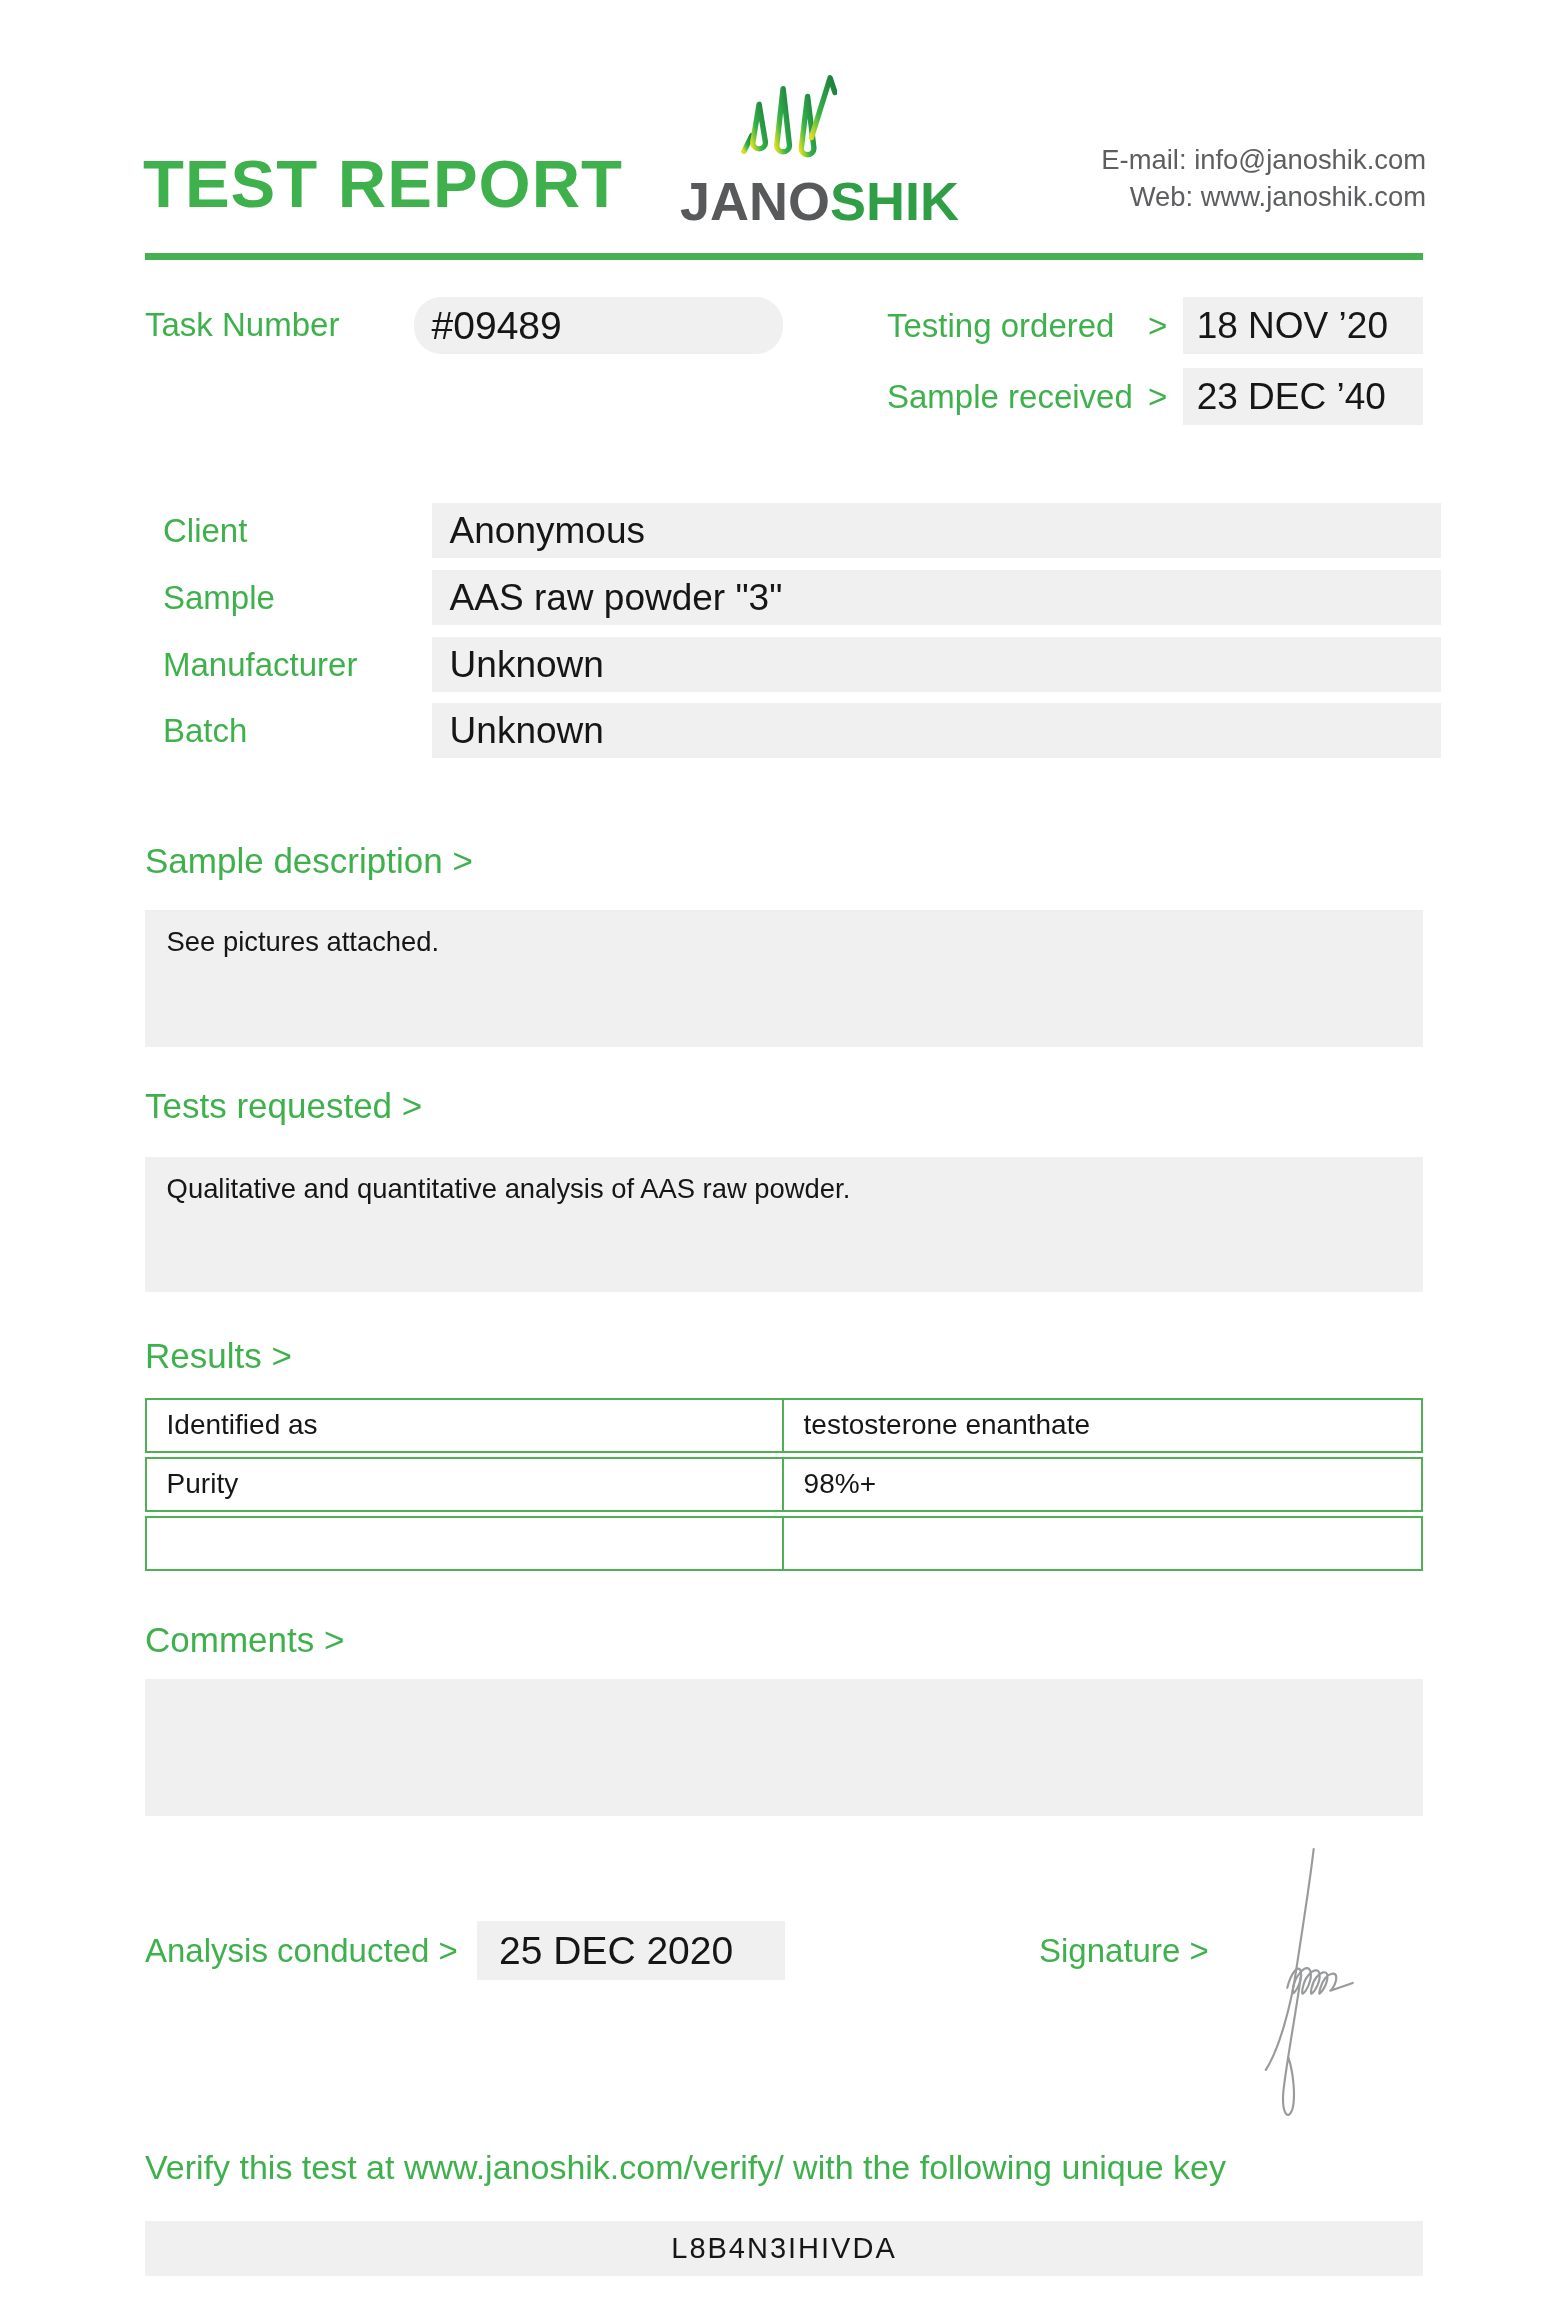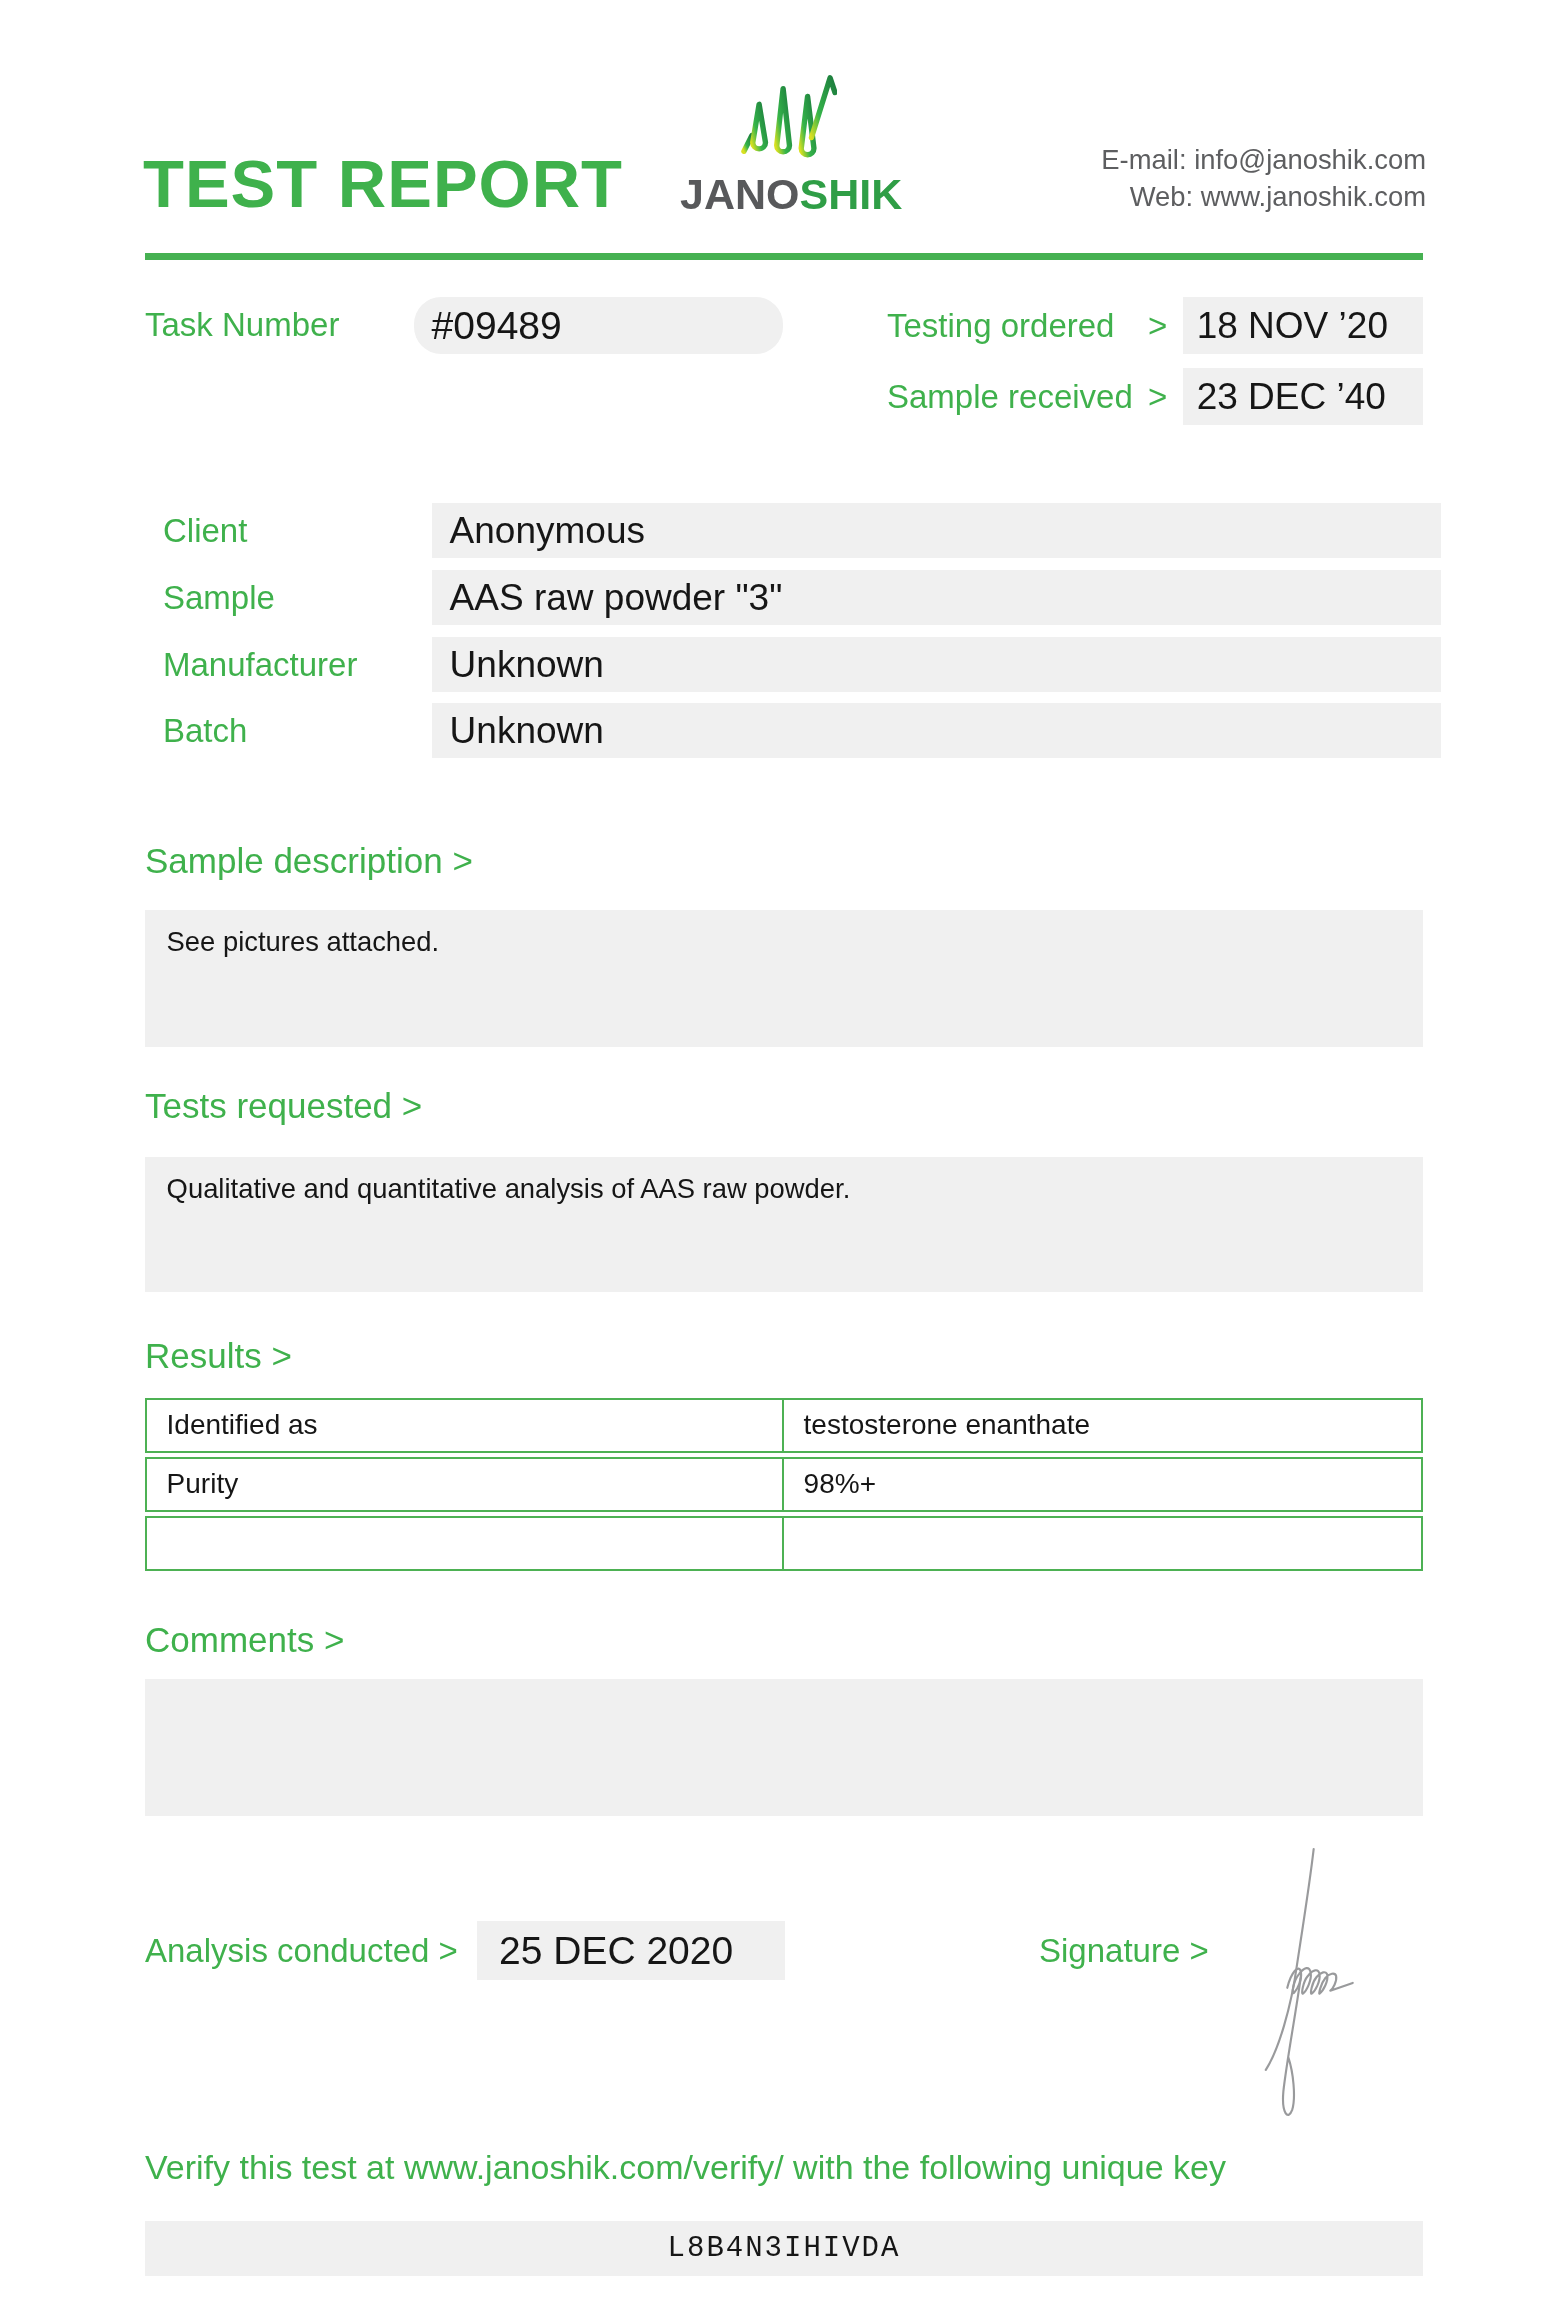--- a/index.html
+++ b/index.html
@@ -11,21 +11,21 @@
   }
   .abs { position:absolute; }
 
   
   .report-title {
     left:143px; top:145px; font-size:67px; font-weight:bold;
     letter-spacing:1px; color:#3fb14c;
   }
   .logo-wrap { left:680px; top:71px; width:216px; text-align:center; }
   .logo-icon { display:block; margin:0 auto; }
-  .logo-word { margin-top:5.9px; font-size:43px; font-weight:bold; letter-spacing:0px; white-space:nowrap; }
+  .logo-word { margin-top:5.9px; font-size:54px; font-weight:bold; letter-spacing:0px; white-space:nowrap; }
   .logo-word .jano { color:#58595b; }
   .logo-word .shik { color:#2f9e46; }
   .contact { left:980px; top:141px; width:446px; text-align:right;
     color:#5d5e60; font-size:27.4px; line-height:37px; white-space:nowrap; }
 
   .divider { left:145px; top:253px; width:1278px; height:6.9px; background:#46b152; }
 
   
   .meta-label { font-size:33px; color:#3fb14c; line-height:55px; white-space:nowrap; }
   .task-label { left:145px; top:297px; }
@@ -68,21 +68,21 @@
   .analysis-label { left:145px; top:1921px; font-size:33px; color:#3fb14c; line-height:59px; white-space:nowrap; }
   .analysis-box { left:477px; top:1921px; width:308px; height:59px; background:#f0f0f0;
     font-size:39px; color:#161616; line-height:59px; padding-left:22px; white-space:nowrap; }
   .signature-label { left:1039px; top:1921px; font-size:33px; color:#3fb14c; line-height:59px; white-space:nowrap; }
   .signature-svg { left:1257px; top:1829px; }
 
   
   .verify-text { left:145px; top:2148px; width:1278px; font-size:34px;
     color:#3fb14c; white-space:nowrap; }
   .key-box { left:145px; top:2221px; width:1278px; height:55px; background:#f0f0f0;
-    font-size:29px; color:#161616; line-height:55px; text-align:center; letter-spacing:2px;font-family:Liberation Mono, monospace; }
+    font-size:29px; color:#161616; line-height:55px; text-align:center; letter-spacing:2px; }
 </style>
 </head>
 <body>
 
 <div class="page">
 
   <div class="abs report-title">TEST REPORT</div>
 
   <div class="abs logo-wrap">
     <svg class="logo-icon" width="98" height="93" viewBox="0 0 100 95">

